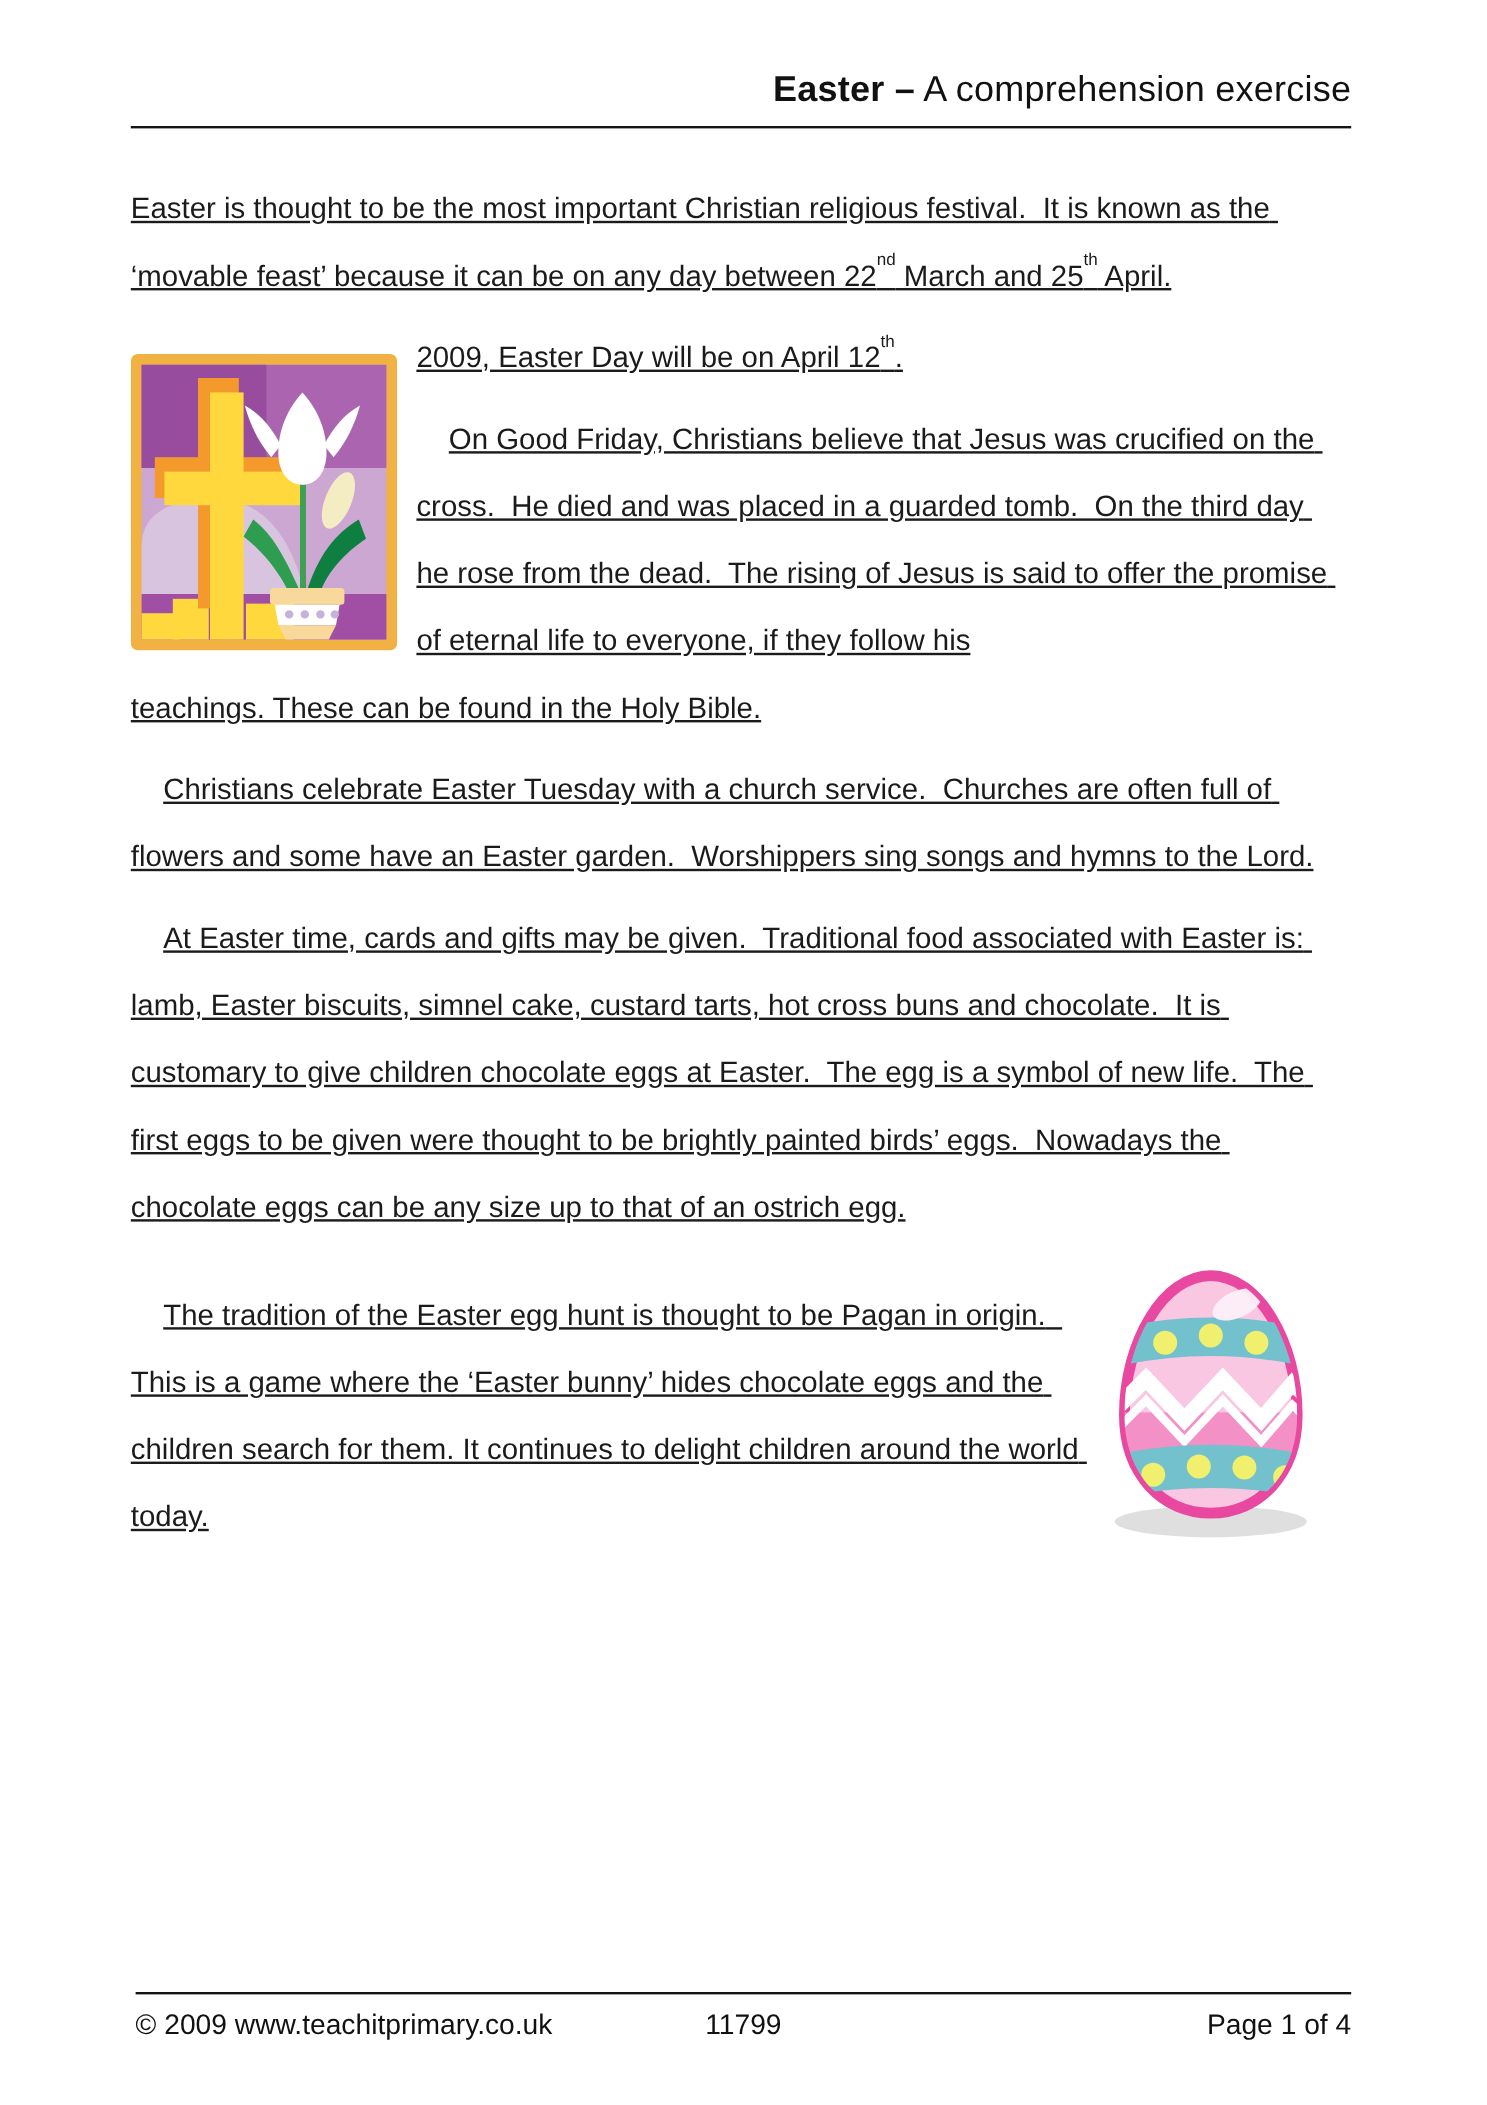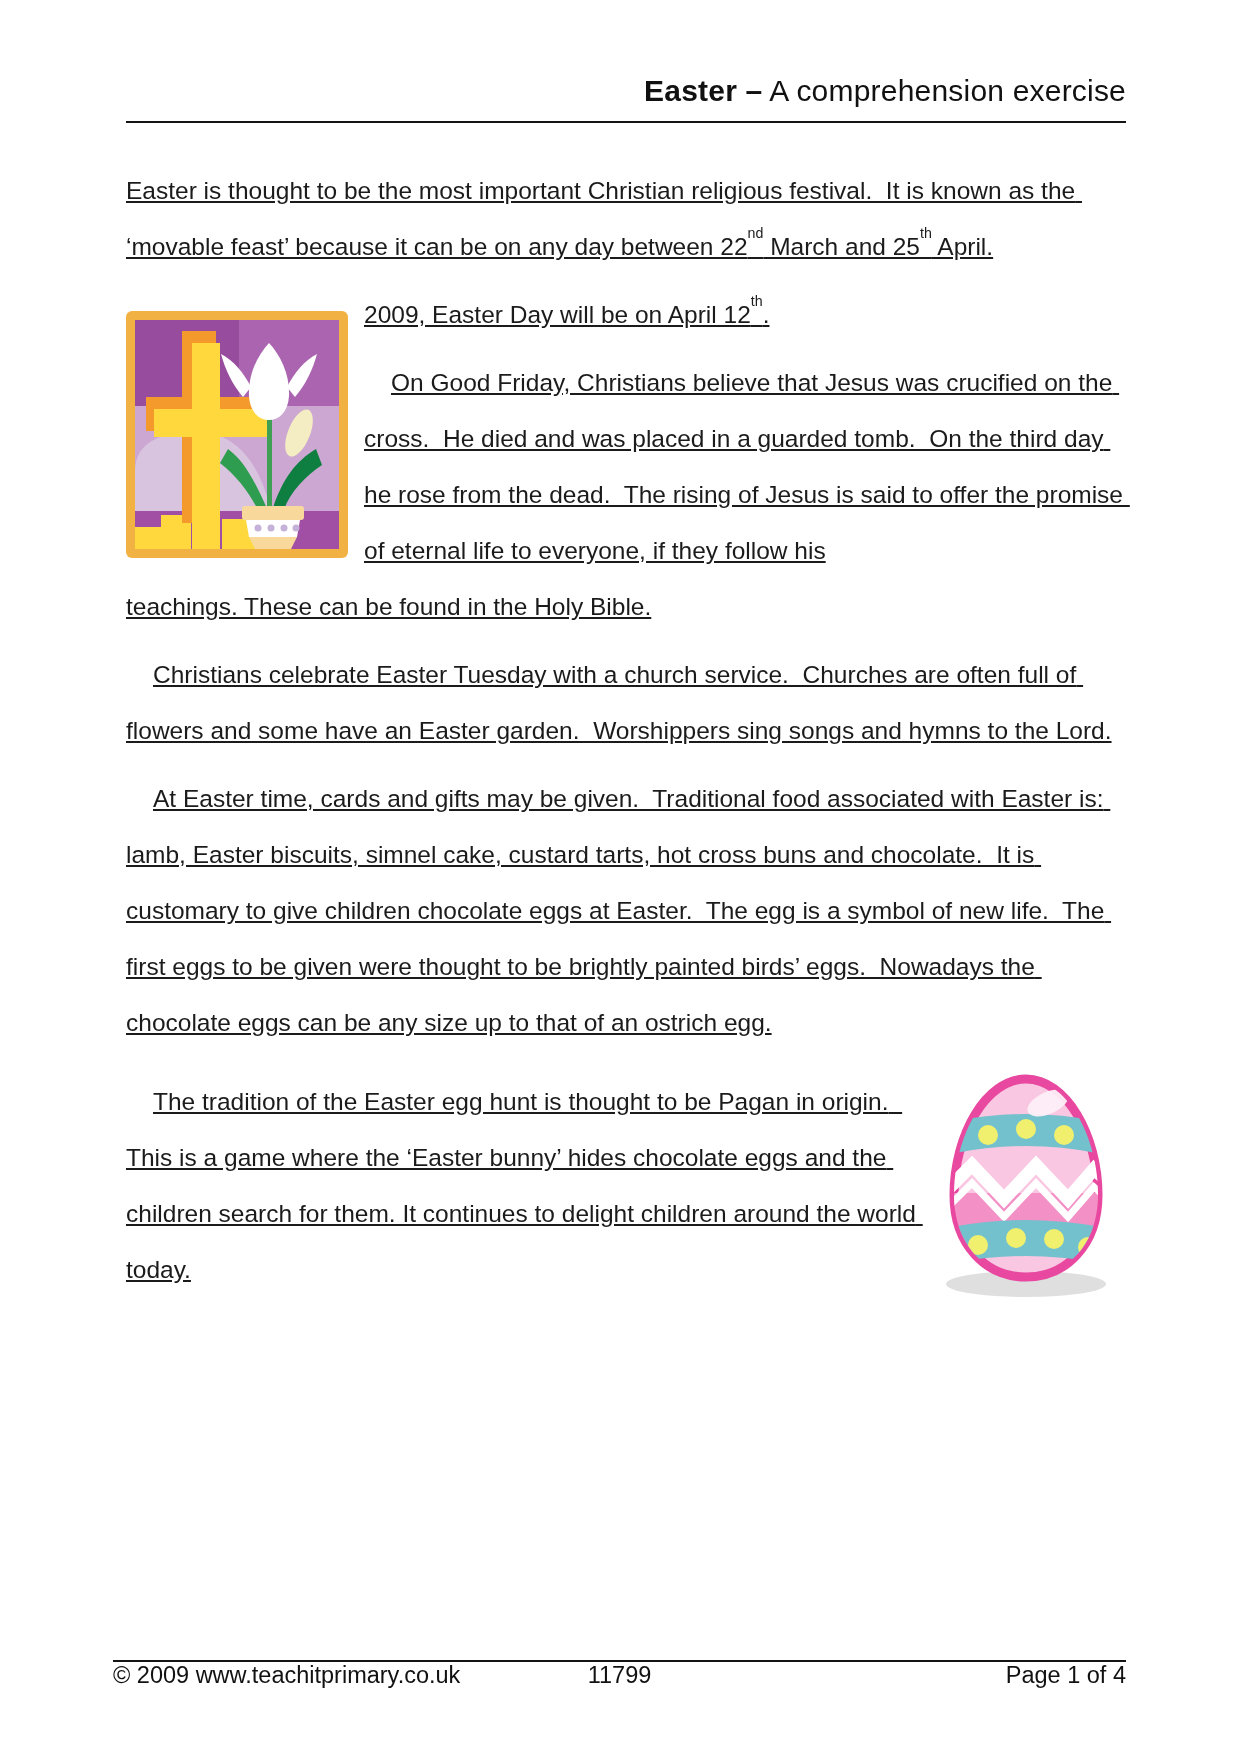--- a/index.html
+++ b/index.html
@@ -6,21 +6,21 @@
   .page {
     position: relative;
     width: 1239px;
     height: 1754px;
     margin: 0 auto;
     background: #ffffff;
     font-family: "Liberation Sans", sans-serif;
     color: #1b1b1b;
     overflow: hidden;
   }
-  .margins { position:absolute; left:126px; right:113px; top:0;margin-top:16px; }
+  .margins { position:absolute; left:109px; right:113px; top:0; }
 
   
   .doc-header {
     padding-top: 58px;
     text-align: right;
     font-size: 30px;
     color: #111;
     letter-spacing: 0.2px;
   }
   .doc-header .bold { font-weight: bold; }
@@ -66,33 +66,34 @@
     top: -0.55em;
     line-height: 0;
   }
 
   
   .wrap-row { display: flex; gap: 16px; align-items: flex-start; }
   .fig-cross { flex: 0 0 222px; width: 222px; margin: 24px 0 0 0; }
   .wrap-col { flex: 1 1 auto; min-width: 0; }
 
   
-  .egg-row { display: flex; gap: 10px; align-items: center; }
+  .egg-row { display: flex; gap: 10px; align-items: flex-end; }
   .egg-text { flex: 1 1 auto; }
   .fig-egg { flex: 0 0 208px; width: 208px; margin: 2px 0 0 0; }
 
   figure { margin: 0; padding: 0; }
 
   
   .doc-footer {
     position: absolute;
     left: 113px;
     right: 113px;
     top: 1660px;
     border-top: 2px solid #141414;
+    padding-top: 12px;
     font-size: 23.5px;
     color: #111;
   }
   .footer-line { position: relative; height: 34px; }
   .footer-left { position:absolute; left:0; top:0; }
   .footer-center { position:absolute; left:0; right:0; top:0; text-align:center; }
   .footer-right { position:absolute; right:0; top:0; }
 </style>
 </head>
 <body>

